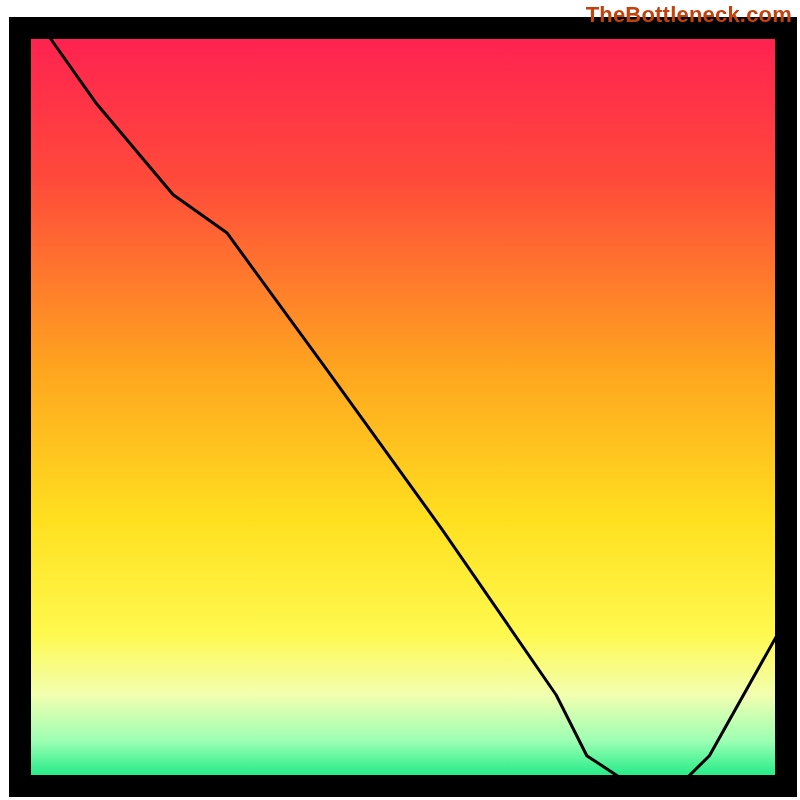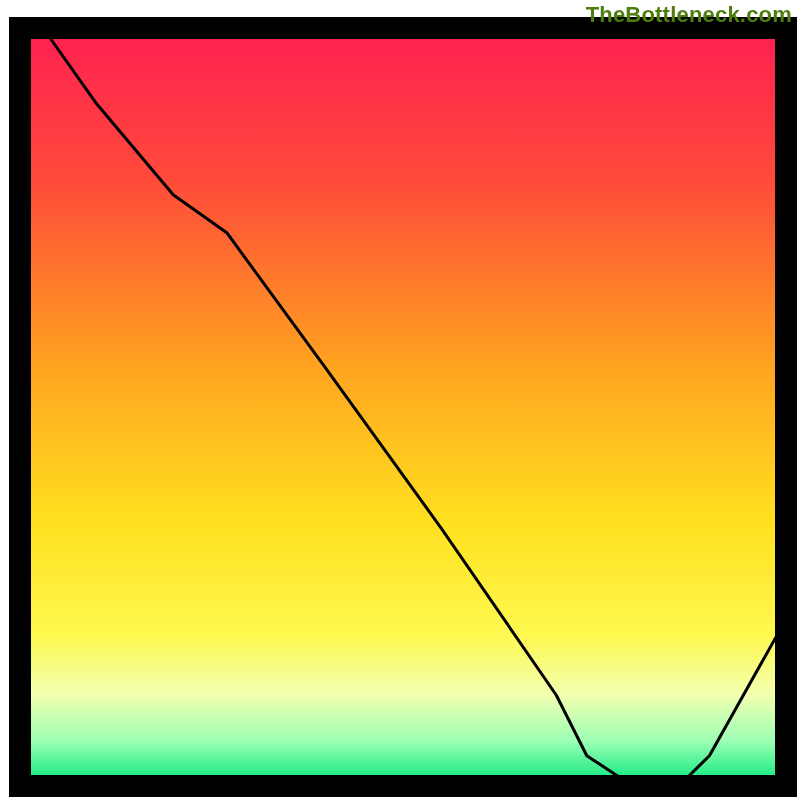--- a/index.html
+++ b/index.html
@@ -14,21 +14,21 @@
     position: relative;
     width: 800px;
     height: 800px;
   }
   .watermark {
     position: absolute;
     top: 2px;
     right: 8px;
     font-size: 22px;
     font-weight: 600;
-    color: #4d7c0f;
+    color: #c2410c;
     letter-spacing: 0.2px;
     z-index: 10;
   }
   svg.plot {
     position: absolute;
     top: 0;
     left: 0;
   }
 </style>
 </head>

